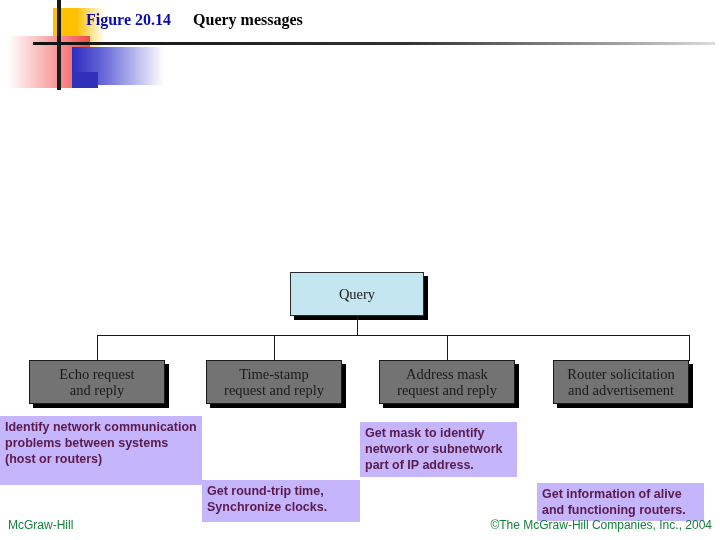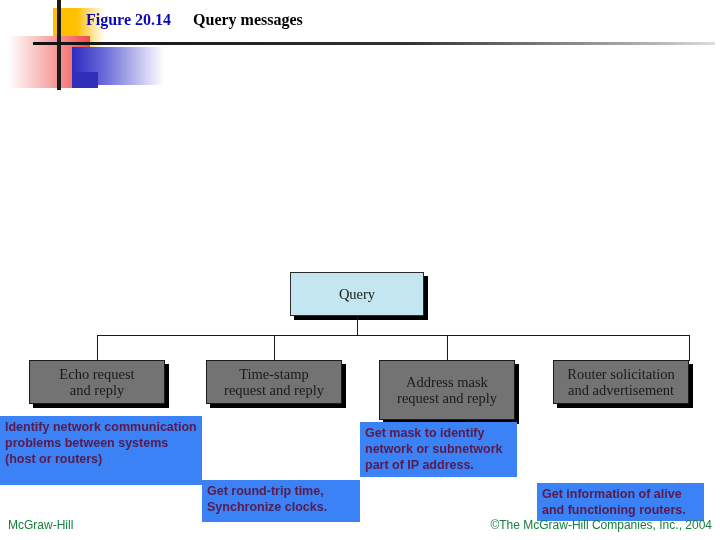--- a/index.html
+++ b/index.html
@@ -97,21 +97,21 @@
 
   
   .conn { position: absolute; background: #1a1a1a; }
   .conn.v { width: 1px; }
   .conn.h { height: 1px; }
 
   
   .annot {
     position: absolute;
     box-sizing: border-box;
-    background: #3b82f6;
+    background: #c4b5fd;
     color: #5a1a4a;
     font-family: "Liberation Sans", sans-serif;
     font-size: 12.5px;
     font-weight: bold;
     line-height: 1.27;
     padding: 4px 5px 4px 5px;
   }
 
   
   .footer-text {
@@ -158,21 +158,21 @@
   <div class="node" style="left:29px; top:321px; width:136px; height:44px;">
     <span class="node-label" style="white-space:pre-line;">Echo request
 and reply</span>
   </div>
 
   <div class="node" style="left:206px; top:321px; width:136px; height:44px;">
     <span class="node-label" style="white-space:pre-line;">Time-stamp
 request and reply</span>
   </div>
 
-  <div class="node" style="left:379px; top:321px; width:136px; height:60px;">
+  <div class="node" style="left:379px; top:321px; width:136px; height:44px;">
     <span class="node-label" style="white-space:pre-line;">Address mask
 request and reply</span>
   </div>
 
   <div class="node" style="left:553px; top:321px; width:136px; height:44px;">
     <span class="node-label" style="white-space:pre-line;">Router solicitation
 and advertisement</span>
   </div>
 
   <div class="annot" style="left:0px; top:377px; width:202px; height:69px;">

